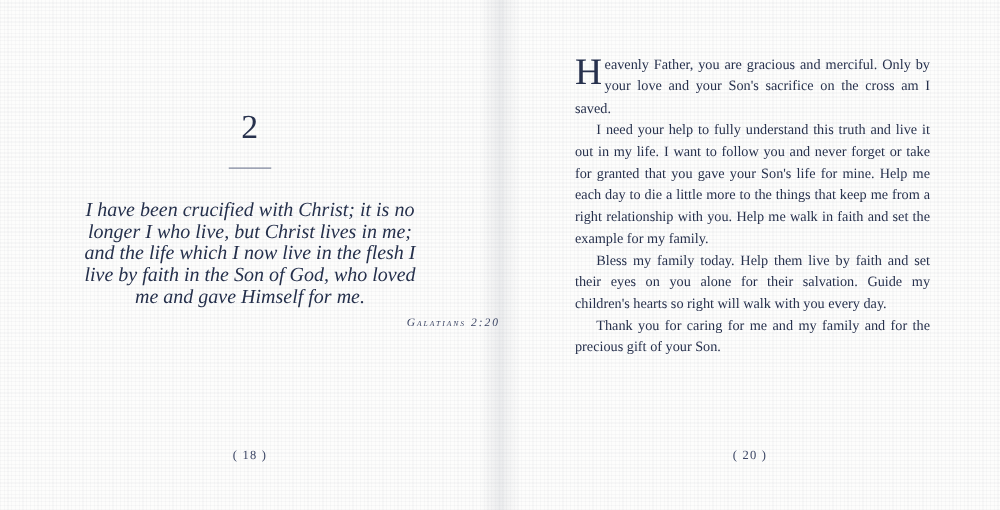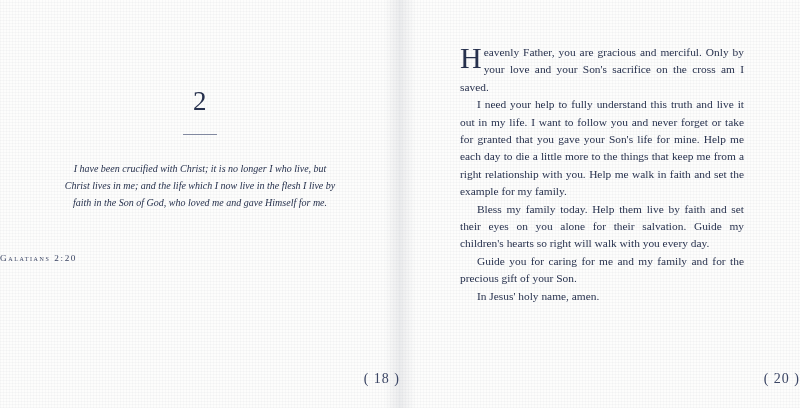--- a/index.html
+++ b/index.html
@@ -54,44 +54,45 @@
     margin: 19px auto 0 auto;
     opacity: 0.85;
   }
   .verse {
     position: absolute;
     top: 160px;
     left: 60px;
     width: 280px;
     text-align: center;
     font-style: italic;
-    font-size: 10px;
+    font-size: 16px;
     line-height: 17.2px;
     color: #25304c;
   }
   .verse-ref {
     position: absolute;
     top: 253px;
     left: 0;
     width: 400px;
-    text-align: left;
+    text-align: right;
     font-size: 9.2px;
     letter-spacing: 1.6px;
     color: #3a4463;
     font-variant: small-caps;
     text-transform: lowercase;
+    font-style: italic;
   }
   .verse-ref::first-letter { text-transform: uppercase; }
 
   .folio {
     position: absolute;
-    bottom: 21px;
+    bottom: 38px;
     width: 400px;
-    text-align: right;
-    font-size: 14px;
+    text-align: center;
+    font-size: 10px;
     color: #3b4564;
     letter-spacing: 1px;
   }
 
   
   .body-col {
     position: absolute;
     top: 44px;
     left: 60px;
     width: 284px;
@@ -136,20 +137,19 @@
     <div class="verse-ref">Galatians 2:20</div>
 
     <div class="folio">( 18 )</div>
   </div>
 
   <div class="page right">
     <div class="body-col">
       <p class="first"><span class="dropcap">H</span><span>eavenly Father, you are gracious and merciful. Only by your love and your Son's sacrifice on the cross am I saved.</span></p>
       <p>I need your help to fully understand this truth and live it out in my life. I want to follow you and never forget or take for granted that you gave your Son's life for mine. Help me each day to die a little more to the things that keep me from a right relationship with you. Help me walk in faith and set the example for my family.</p>
       <p>Bless my family today. Help them live by faith and set their eyes on you alone for their salvation. Guide my children's hearts so right will walk with you every day.</p>
-      <p>Guide you for caring for me and my family and for the precious gift of your Son.</p>
-      <p>In Jesus' holy name, amen.</p>
+      <p>Thank you for caring for me and my family and for the precious gift of your Son.</p>
     </div>
 
     <div class="folio">( 20 )</div>
   </div>
 
 </div>
 
 </body></html>

